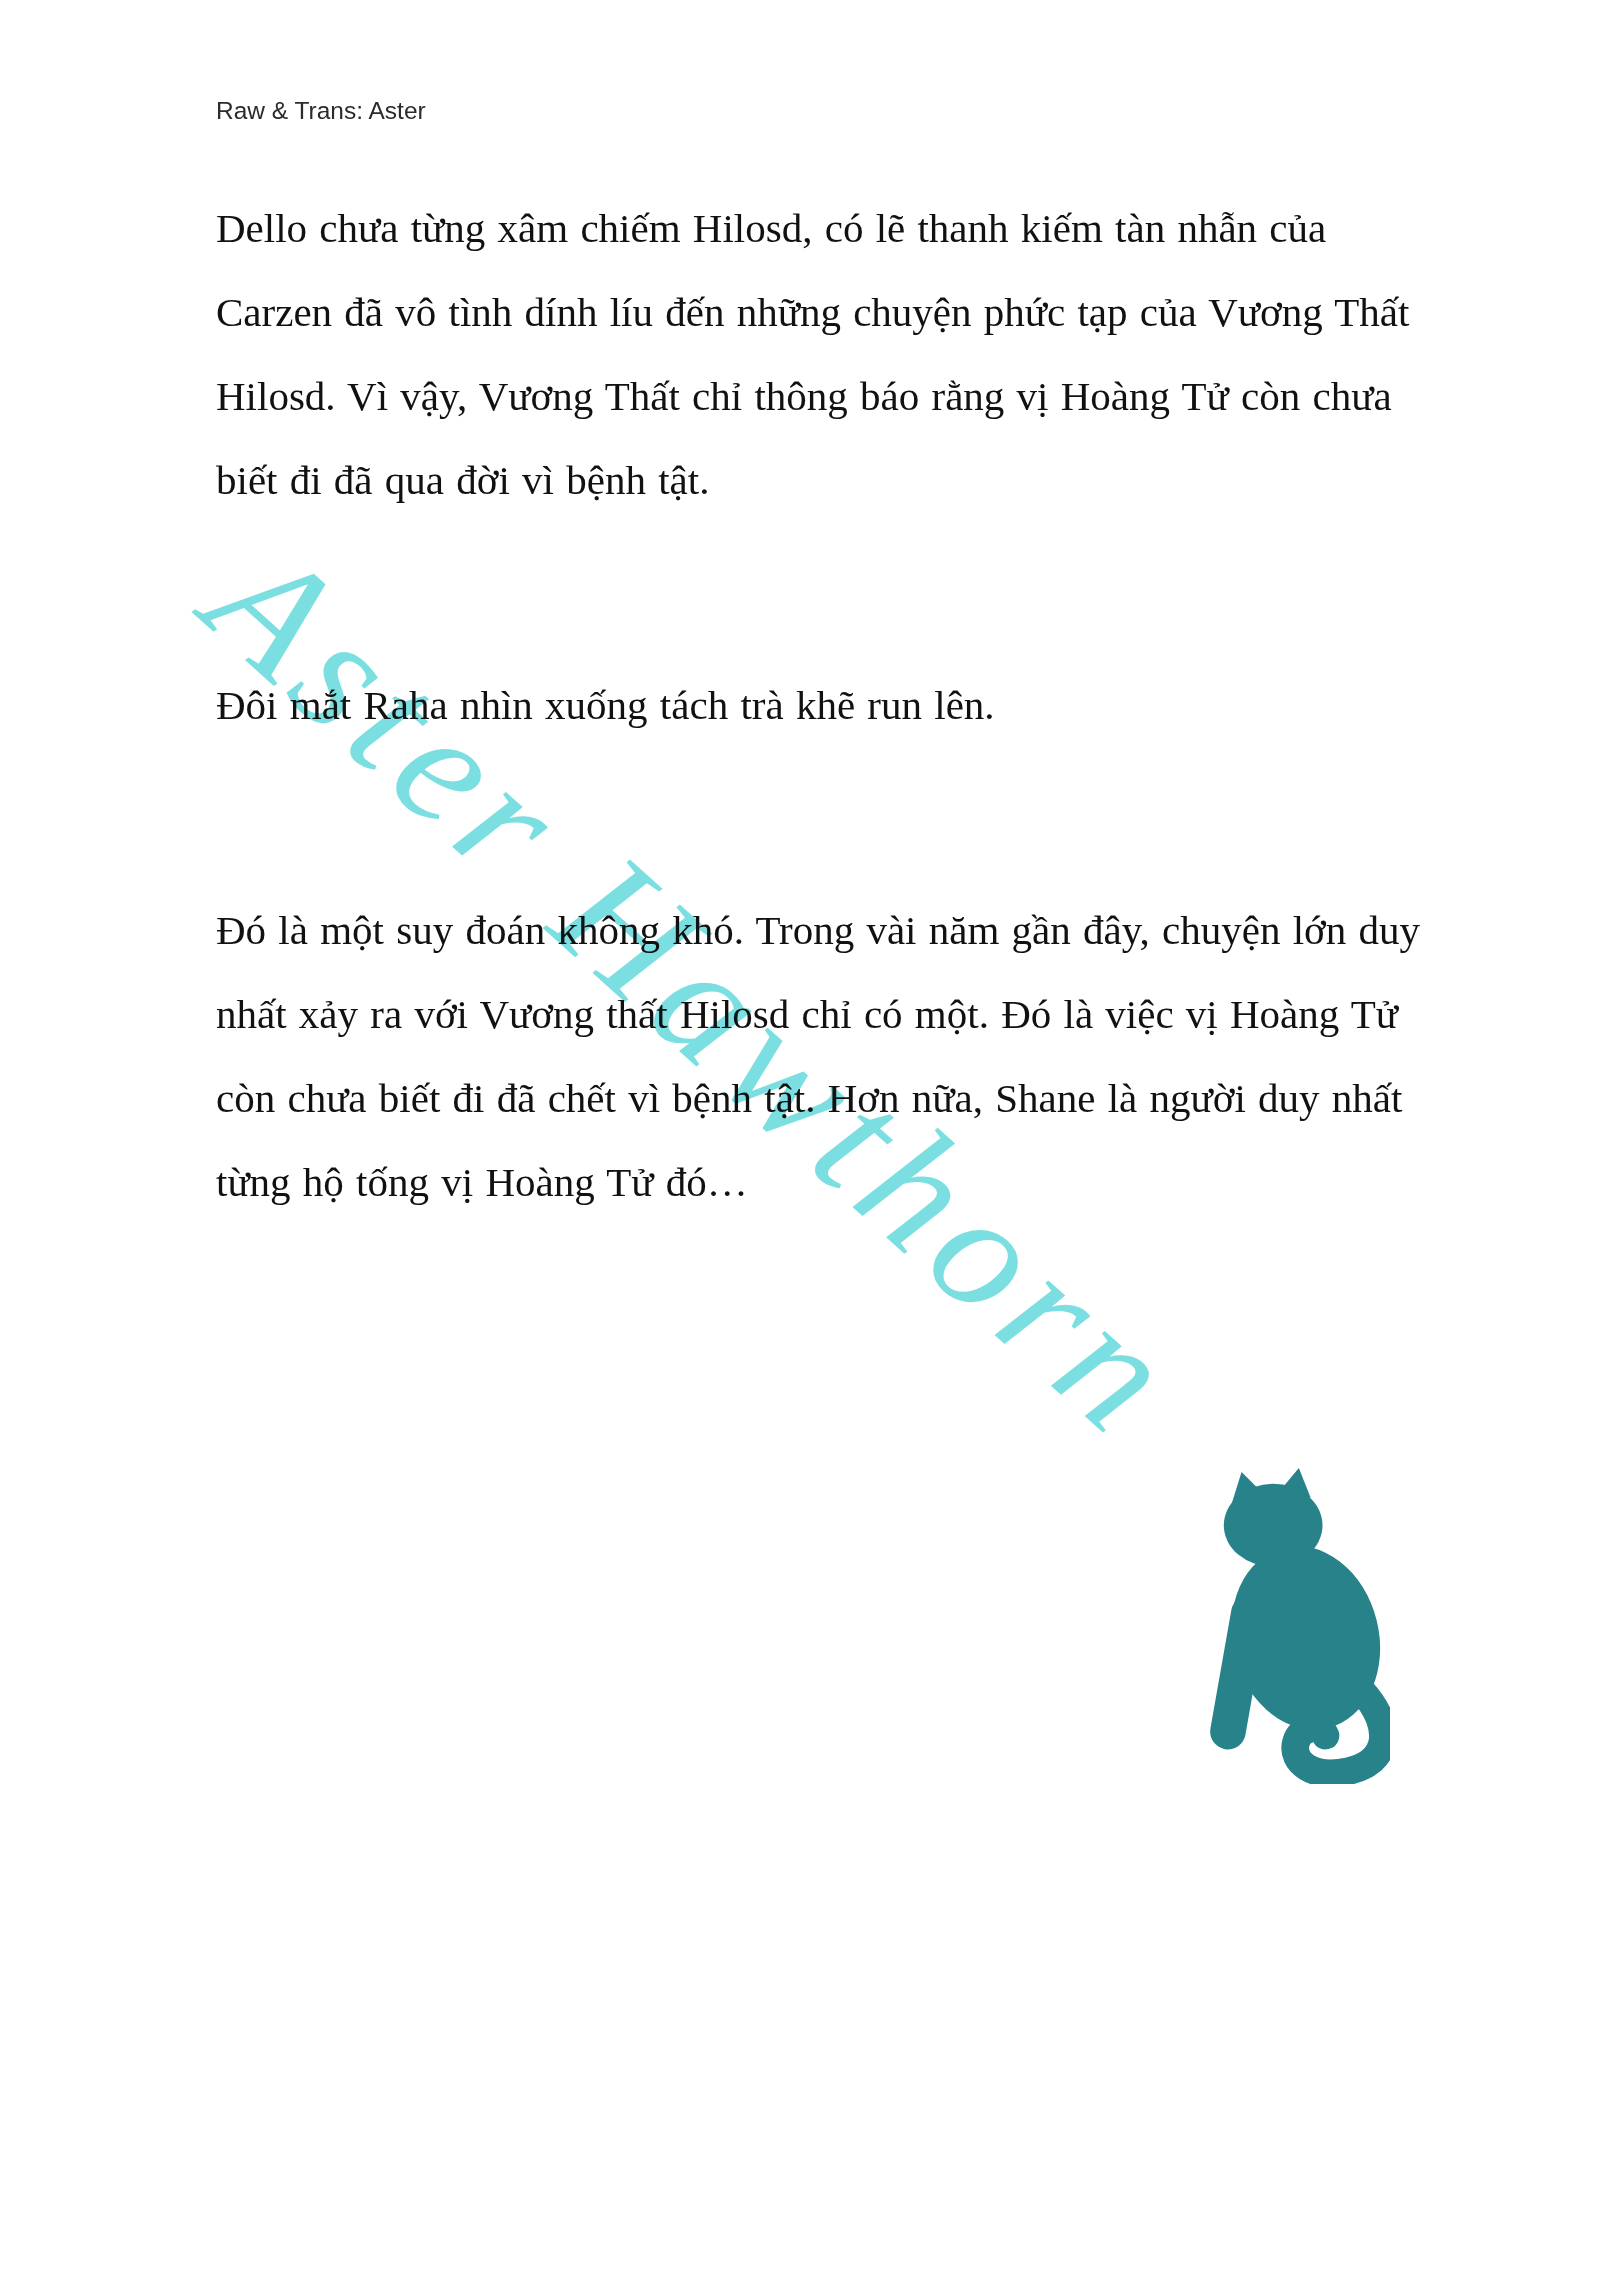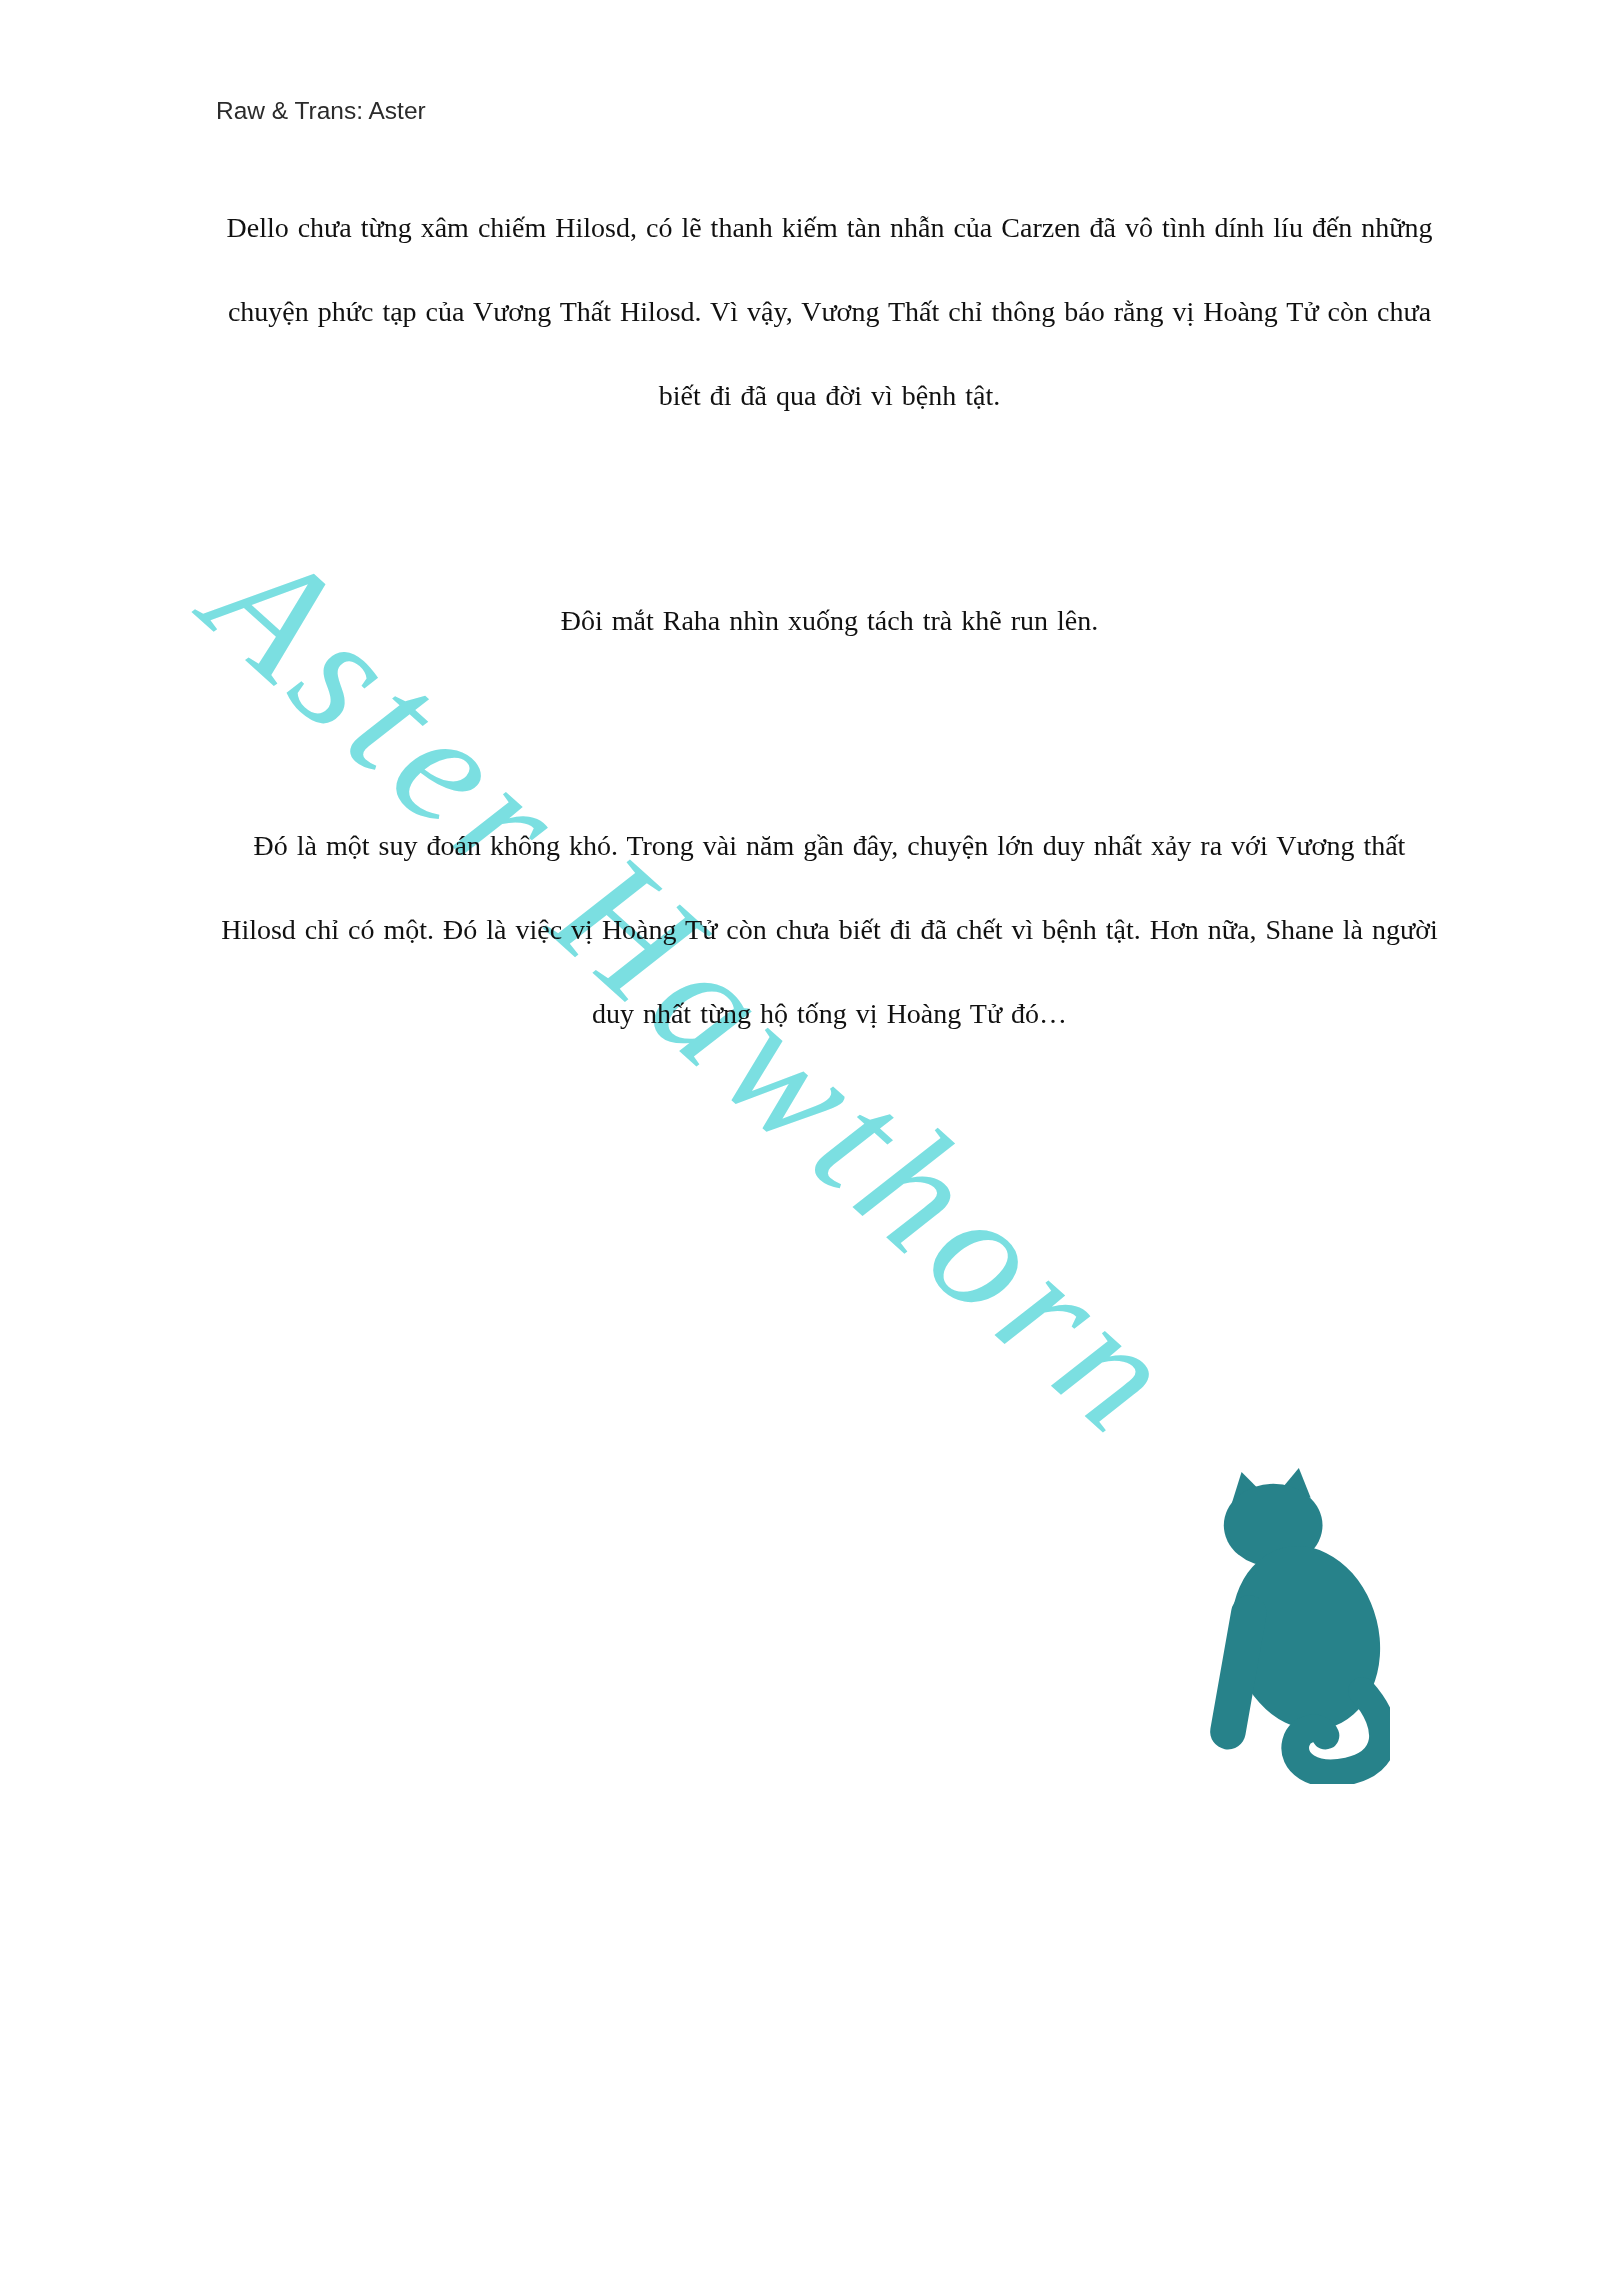--- a/index.html
+++ b/index.html
@@ -60,24 +60,24 @@
   
   .content {
     position: absolute;
     left: 200px;
     top: 186px;
     width: 1227px;
     z-index: 2;
   }
   .content p {
     margin: 0 0 141px 0;
-    font-size: 28px;
+    font-size: 41px;
     line-height: 84px;
     color: #111111;
-    text-align: center;
+    text-align: left;
     word-spacing: 2px;
   }
 </style>
 </head>
 <body>
 
 <div class="page">
 
   <div class="credit">Raw &amp; Trans: Aster</div>
 

